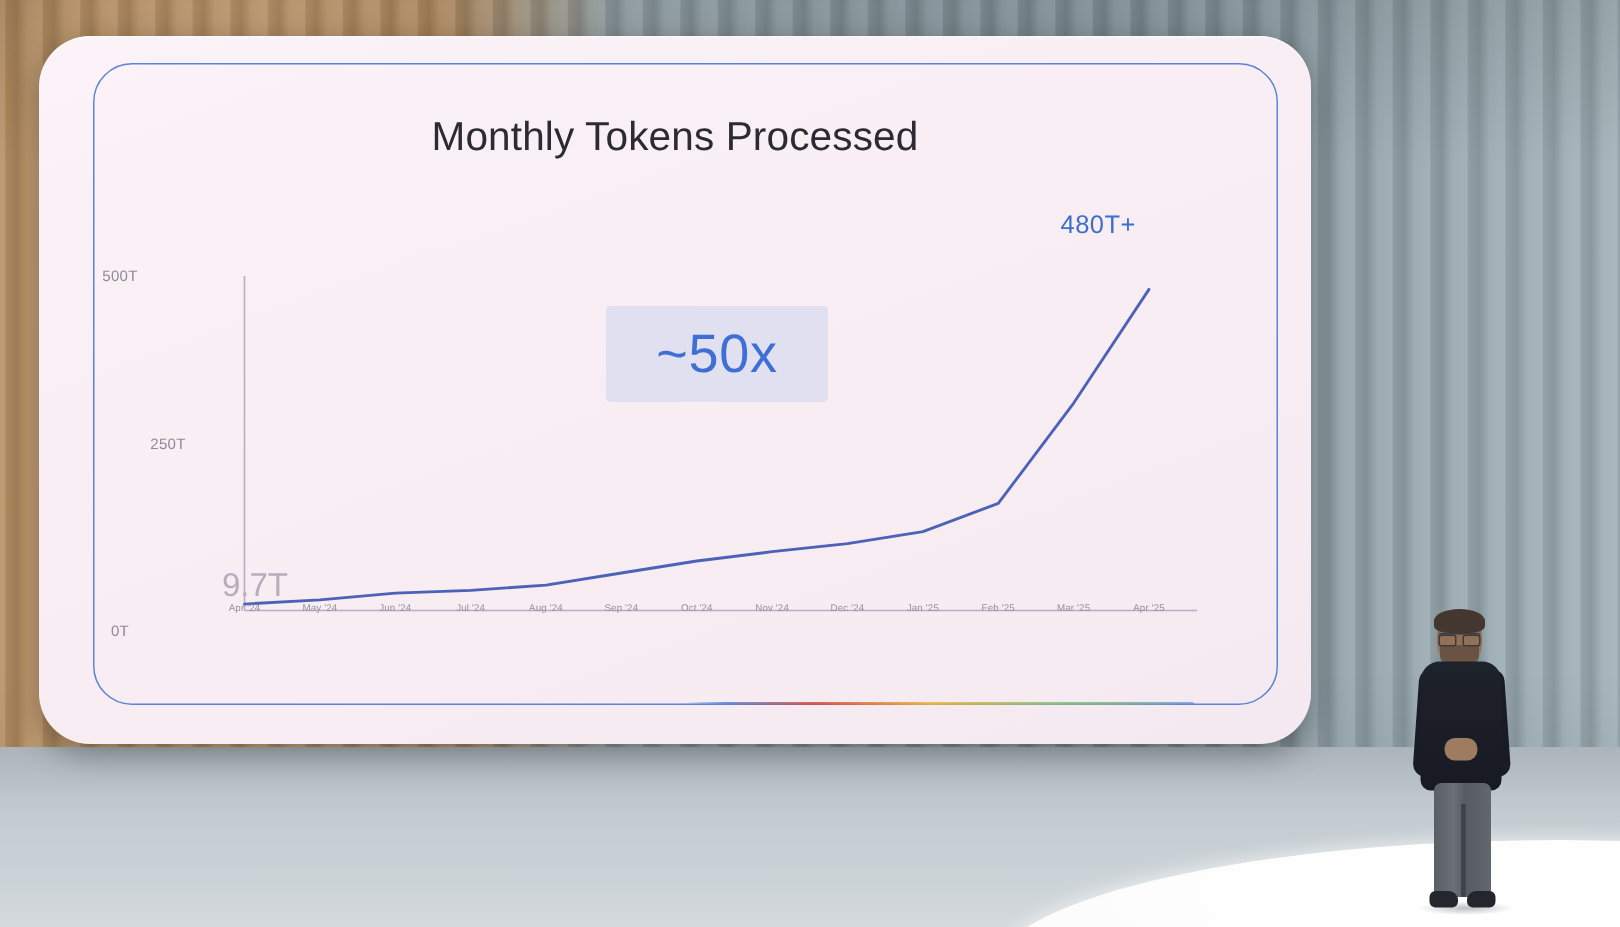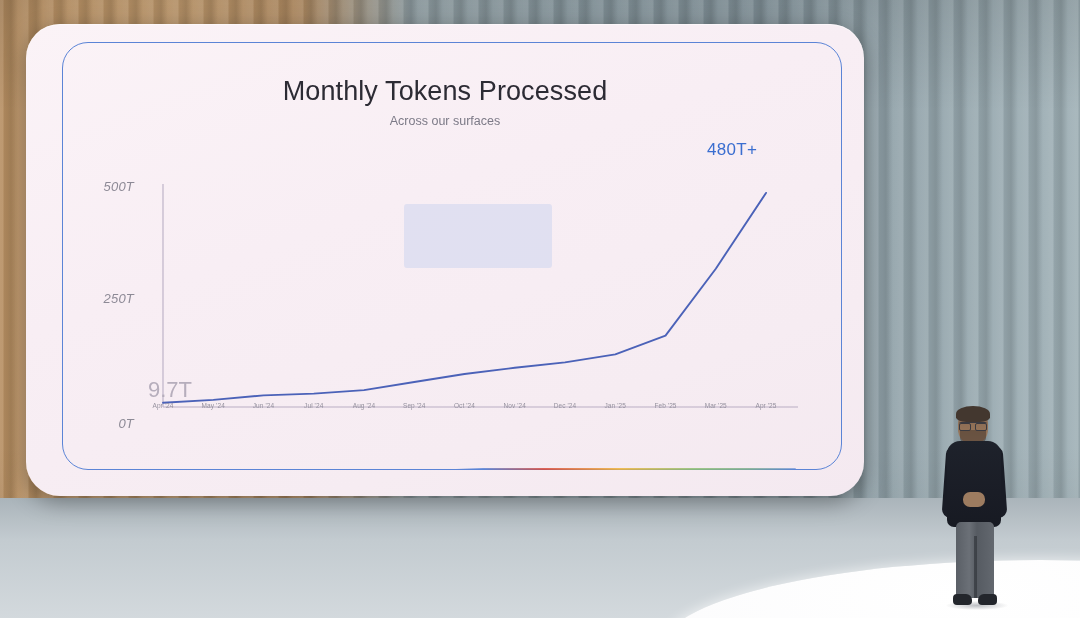--- a/index.html
+++ b/index.html
@@ -76,20 +76,21 @@
   .slide-panel {
     position: absolute;
     left: 26px;
     top: 24px;
     width: 838px;
     height: 472px;
     border-radius: 34px;
     background: linear-gradient(160deg, #fbf3f7 0%, #f8eef4 40%, #f6ecf2 75%, #f4e9f0 100%);
     box-shadow: 0 6px 22px rgba(0,0,0,0.35), 0 1px 0 rgba(255,255,255,0.5) inset;
     overflow: hidden;
+    padding-left: 10px;
   }
   .slide-inner-frame {
     position: absolute;
     left: 36px;
     top: 18px;
     right: 22px;
     bottom: 26px;
     border-radius: 26px;
     border: 1.6px solid #5b84d6;
     pointer-events: none;
@@ -144,25 +145,24 @@
   }
   .chart-svg {
     position: absolute;
     left: 0;
     top: 0;
   }
   .y-tick-wrap {
     position: absolute;
     left: 0;
     width: 108px;
-    text-align: right;
-    font-size: 13px;
+    text-align: center;
+    font-size: 10px;
     color: #8d8a96;
     letter-spacing: 0.2px;
-    font-style: italic;
   }
 
   .x-tick {
     position: absolute;
     top: 378px;
     font-size: 6.5px;
     color: #95919e;
     text-align: center;
     width: 44px;
     letter-spacing: 0.1px;
@@ -290,35 +290,34 @@
 
   <div class="floor"></div>
   <div class="floor-disc"></div>
 
   <div class="slide-panel">
 
     <div class="slide-inner-frame"></div>
     <div class="frame-google-strip"></div>
 
     <div class="slide-title">Monthly Tokens Processed</div>
-    <div class="slide-subtitle">Across our surfaces</div>
 
     <div class="chart-area">
 
       <svg class="chart-svg" width="838" height="472">
 
         <line id="y-axis" x1="137" y1="160" x2="137" y2="383" stroke="#b9aec4" stroke-width="1.1"></line>
         <line id="x-axis" x1="137" y1="383" x2="772" y2="383" stroke="#b9aec4" stroke-width="1.1"></line>
 
         <polyline id="series-path" fill="none" stroke="#4b62b8" stroke-width="1.9" stroke-linejoin="round" stroke-linecap="round" points="137.0,378.7 187.3,375.9 237.5,371.4 287.8,369.6 338.0,366.1 388.3,358.0 438.5,350.0 488.8,343.8 539.0,338.4 589.3,330.4 639.5,311.6 689.8,244.7 740.0,168.9"></polyline>
       </svg>
 
       <div id="y-ticks">
           <div class="y-tick-wrap" style="top: 155px;">500T</div>
-          <div class="y-tick-wrap" style="top: 266.5px;">250T</div>
+          <div class="y-tick-wrap" style="top: 266.5px; margin-left: 32px;">250T</div>
           <div class="y-tick-wrap" style="top: 392px;">0T</div>
         </div>
       <div id="x-ticks">
           <div class="x-tick" style="left: 115px;">Apr '24</div>
           <div class="x-tick" style="left: 165.25px;">May '24</div>
           <div class="x-tick" style="left: 215.5px;">Jun '24</div>
           <div class="x-tick" style="left: 265.75px;">Jul '24</div>
           <div class="x-tick" style="left: 316px;">Aug '24</div>
           <div class="x-tick" style="left: 366.25px;">Sep '24</div>
           <div class="x-tick" style="left: 416.5px;">Oct '24</div>
@@ -327,20 +326,21 @@
           <div class="x-tick" style="left: 567.25px;">Jan '25</div>
           <div class="x-tick" style="left: 617.5px;">Feb '25</div>
           <div class="x-tick" style="left: 667.75px;">Mar '25</div>
           <div class="x-tick" style="left: 718px;">Apr '25</div>
         </div>
 
       <div class="label-start">9.7T</div>
       <div class="label-end">480T+</div>
 
       <div class="callout-box"></div>
+      <div class="callout-text">~50x</div>
     </div>
   </div>
 
   <div class="presenter">
     <div class="p-shadow"></div>
     <div class="p-head"></div>
     <div class="p-hair"></div>
     <div class="p-beard"></div>
     <div class="p-glasses"></div>
     <div class="p-shirt"></div>

